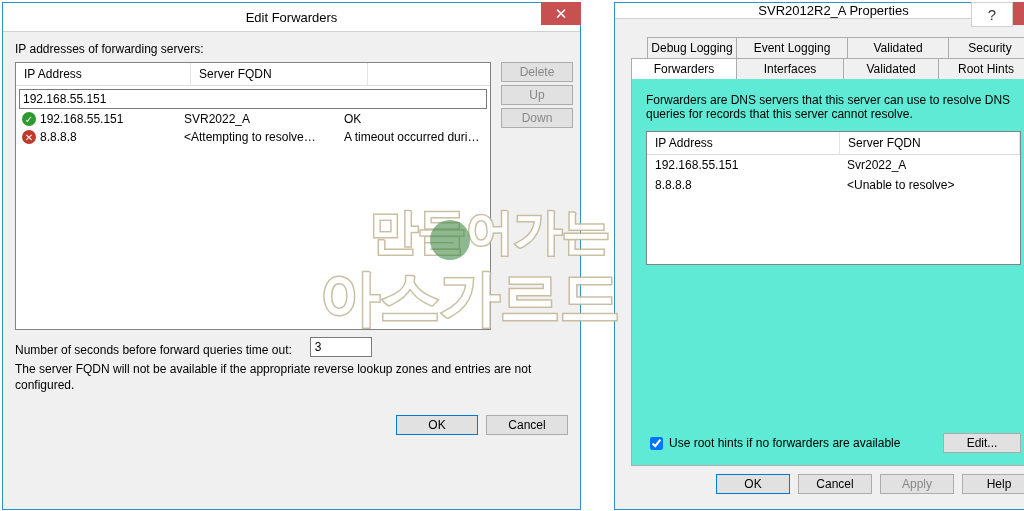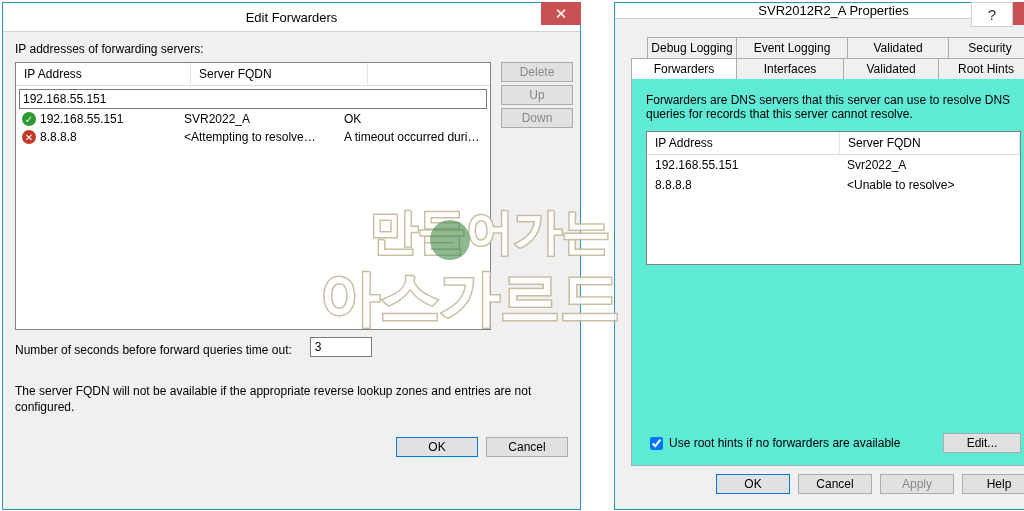--- a/index.html
+++ b/index.html
@@ -20,21 +20,21 @@
   .c-ip{width:158px}.c-fqdn{width:160px}.c-val{flex:1}
   .lv-body{padding:2px}
   .lv-input{width:460px;margin:1px;border:1px solid #7a7a7a;padding:2px 3px;font-family:inherit;font-size:12px}
   .lv-row{display:flex;align-items:center;padding:2px 4px;gap:4px}
   .ico{width:14px;height:14px;border-radius:50%;display:inline-flex;align-items:center;justify-content:center;font-size:10px;color:#fff;flex:none}
   .ico.ok{background:#2e9a2e}.ico.err{background:#c0392b}
   .rbtns{display:flex;flex-direction:column;gap:3px;margin-left:10px;width:72px}
   button.win{background:#e1e1e1;border:1px solid #acacac;padding:2px 0;font-family:inherit;font-size:12px;min-width:72px}
   button.win.default{border:1.5px solid #0078d7}
   button.win:disabled{color:#888}
-  .foot-note{margin-top:26px;line-height:1.35}
+  .foot-note{margin-top:4px;line-height:1.35}
   .timeout-row{display:flex;align-items:flex-end;gap:18px;margin-top:7px}
   .timeout-row input{width:52px;border:1px solid #7a7a7a;padding:2px 4px;font-family:inherit;font-size:12px}
   .okrow{display:flex;justify-content:flex-end;gap:8px;margin-top:22px}
 
   
   #dlg-right{left:614px;top:2px;width:437px;height:506px}
   .tabstrip{position:relative;margin:8px 4px}
   .tabs-row{display:flex}
   .tab{border:1px solid #acacac;border-bottom:none;padding:3px 0;background:#f0f0f0;text-align:center;font-size:12px;margin-right:-1px}
   .tab.active{background:#fff;position:relative;z-index:2}

